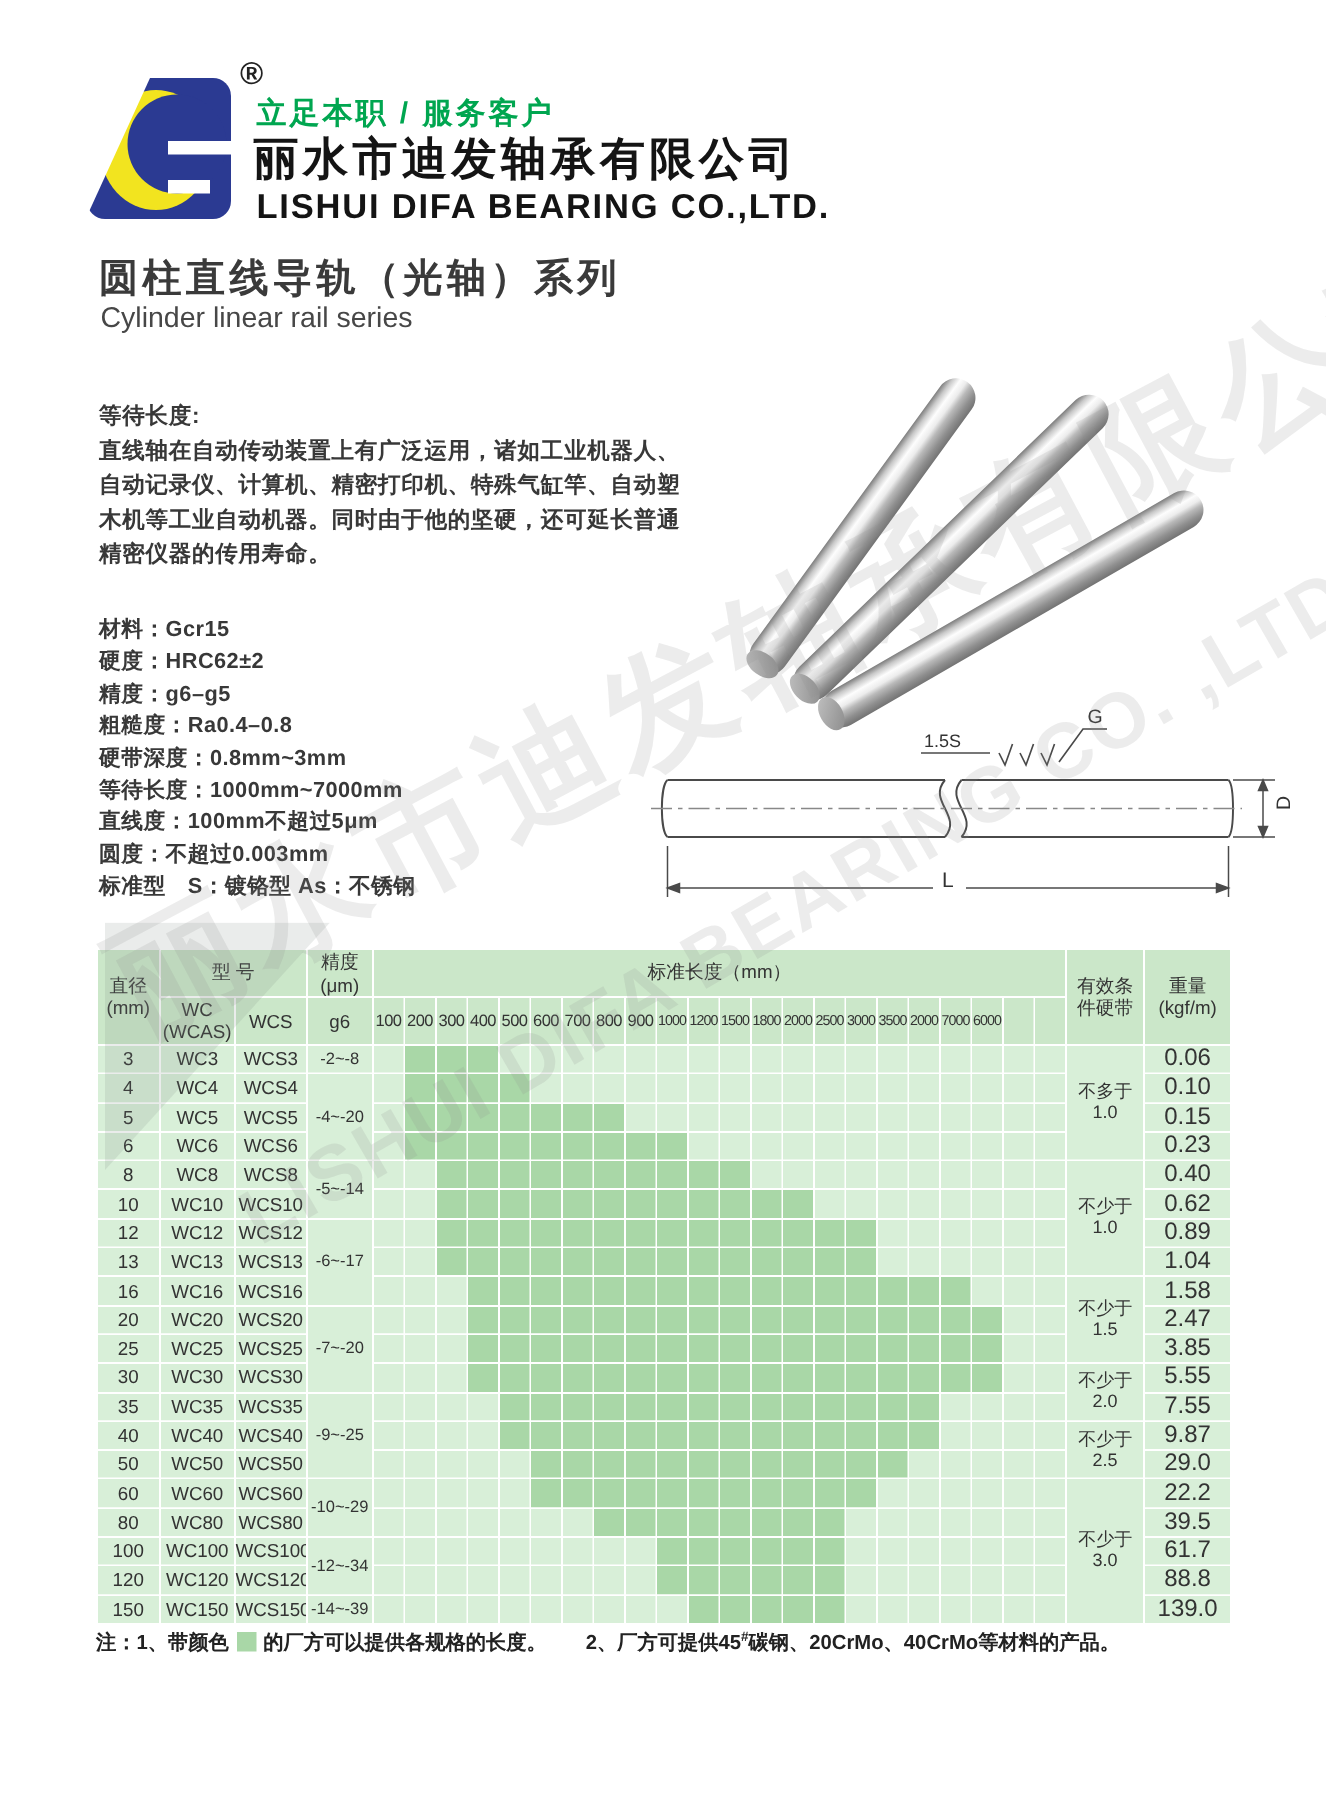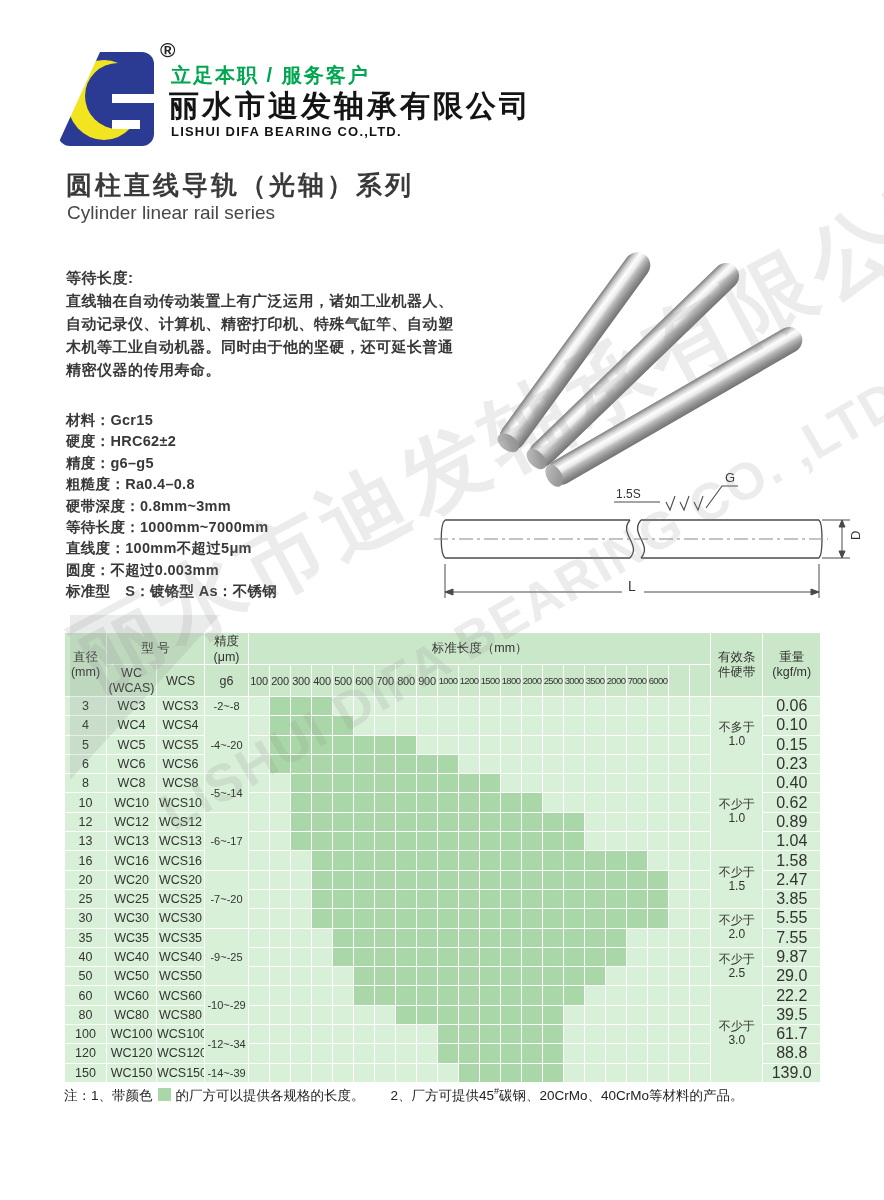--- a/index.html
+++ b/index.html
@@ -12,21 +12,21 @@
   .logo{left:58px;top:52px;width:96px;height:94px;z-index:2;}
   .logo-square{position:absolute;inset:0;background:#2b3a92;border-radius:12px;}
   .logo-moon{position:absolute;left:9px;top:8px;width:74px;height:80px;border-radius:50%;background:#f2e41f;}
   .logo-moon-cut{position:absolute;left:27px;top:11px;width:66px;height:66px;border-radius:50%;background:#2b3a92;}
   .logo-slit1{position:absolute;left:54px;top:42px;width:42px;height:9px;background:#fff;}
   .logo-slit2{position:absolute;left:54px;top:68px;width:28px;height:9px;background:#fff;}
   .logo-wedge{position:absolute;left:0;top:0;width:42px;height:92px;background:#fff;clip-path:polygon(0 0,100% 0,0 100%);}
   .reg-mark{left:160px;top:38px;font-size:21px;font-weight:bold;color:#222;z-index:2;}
   .slogan{left:171px;top:62px;font-size:20px;font-weight:bold;color:#00a650;letter-spacing:2px;z-index:2;}
   .company-cn{left:169px;top:86px;font-size:30px;font-weight:bold;color:#141414;letter-spacing:3px;z-index:2;}
-  .company-en{left:171px;top:124px;font-size:13px;font-weight:bold;color:#141414;letter-spacing:1.2px;z-index:2;}
+  .company-en{left:171px;top:124px;font-size:23px;font-weight:bold;color:#141414;letter-spacing:1.2px;z-index:2;}
 
   
   .title-cn{left:66px;top:168px;font-size:26px;font-weight:bold;color:#3a3a3a;letter-spacing:3px;z-index:2;}
   .title-en{left:67px;top:202px;font-size:19px;color:#474747;z-index:2;}
   .purpose{left:66px;top:266px;width:430px;z-index:2;}
   .purpose .line{font-size:15px;line-height:23px;font-weight:bold;color:#383838;letter-spacing:0.5px;}
   .specs{left:66px;top:410px;width:360px;z-index:2;}
   .specs .spec-line{font-size:14.5px;line-height:21.4px;font-weight:bold;color:#383838;letter-spacing:0.3px;}
 
   
@@ -60,21 +60,21 @@
   #spec-table tbody tr{height:19.3px;}
   #spec-table td{font-size:12.5px;}
   #spec-table th.len{font-size:11px;letter-spacing:-0.3px;}
   #spec-table th.len.sm{font-size:9.5px;letter-spacing:-0.6px;}
   #spec-table td.prec{font-size:11px;}
   #spec-table td.hard{font-size:12px;}
   #spec-table td.wt{font-size:16px;}
   #spec-table td.len-cell.on{background:#a9d7a7;}
 
   
-  .notes{left:64px;top:1086px;font-size:13.5px;font-weight:normal;color:#222;z-index:2;white-space:nowrap;}
+  .notes{left:64px;top:1086px;font-size:13.5px;font-weight:bold;color:#222;z-index:2;white-space:nowrap;}
   .notes .swatch{display:inline-block;width:13px;height:13px;background:#a9d7a7;margin:0 5px;vertical-align:-1px;}
   .notes .gap{display:inline-block;width:26px;}
   .notes sup{font-size:9px;}
 </style>
 </head>
 <body>
 
 <div class="page">
 
   <div class="abs wm wm-cn">丽水市迪发轴承有限公司</div>

